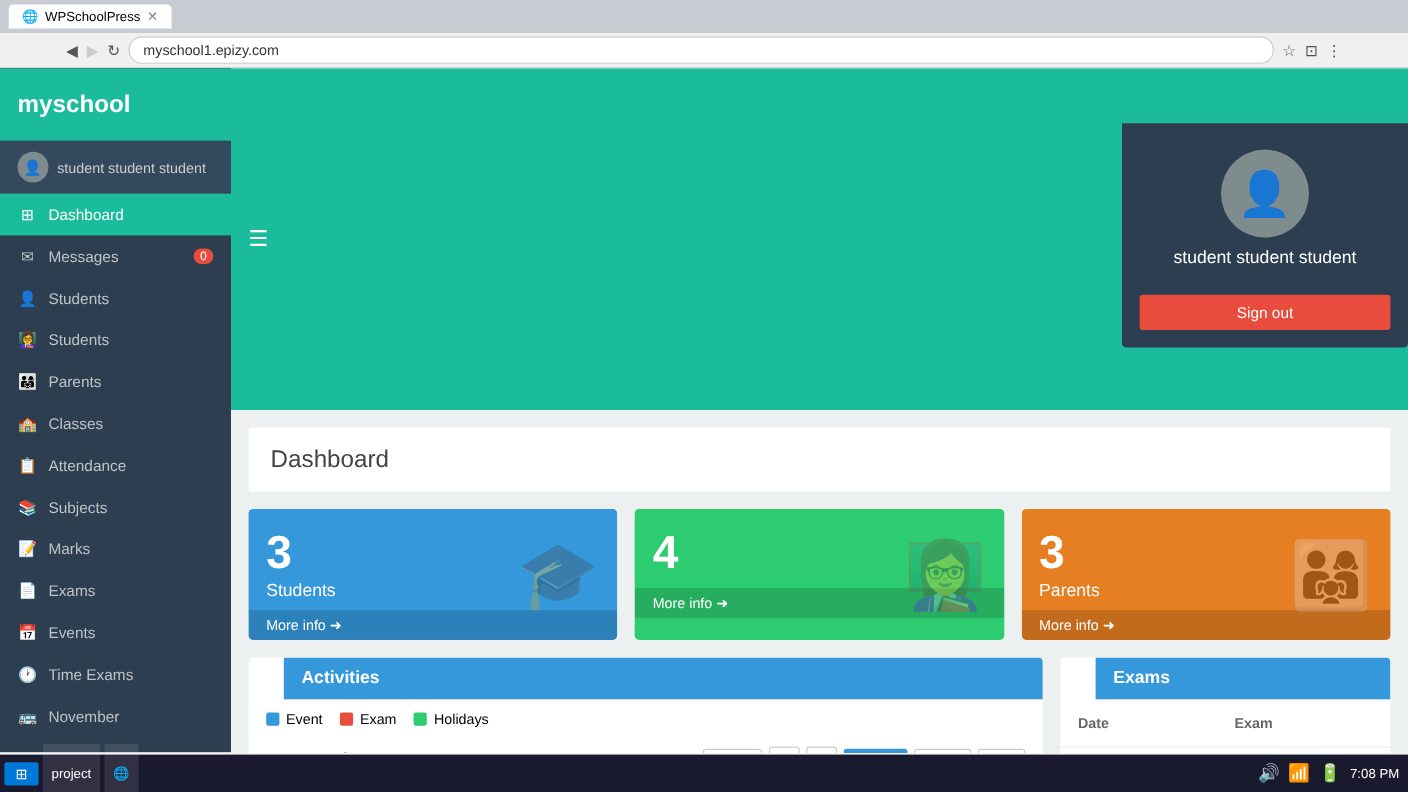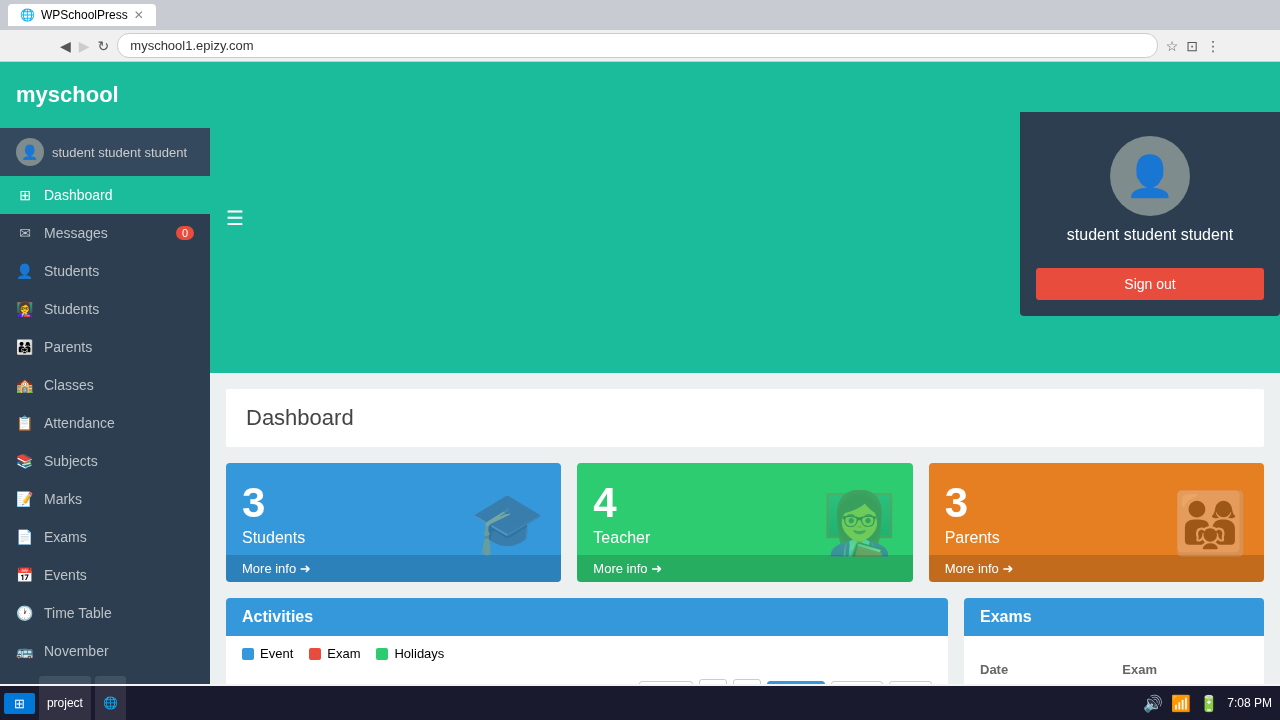--- a/index.html
+++ b/index.html
@@ -190,21 +190,21 @@
     .activities-section { flex: 1; background: #fff; border-radius: 4px; overflow: hidden; }
     .exams-section { width: 300px; background: #fff; border-radius: 4px; overflow: hidden; flex-shrink: 0; }
 
     .section-header {
       background: #3498db;
       color: #fff;
       padding: 10px 16px;
       font-size: 16px;
       font-weight: bold;
     }
-    .section-header.blue { background: #3498db; }
+    .section-header.blue { background: #3498db; margin-left: 32px; }
 
     .legend { display: flex; gap: 16px; padding: 10px 16px; align-items: center; }
     .legend-item { display: flex; align-items: center; gap: 6px; font-size: 13px; }
     .legend-dot { width: 12px; height: 12px; border-radius: 2px; }
 
     
     .calendar-nav {
       display: flex;
       align-items: center;
       padding: 8px 16px;
@@ -228,21 +228,21 @@
       background: #fff;
       width: 28px; height: 28px;
       cursor: pointer;
       border-radius: 3px;
       display: flex; align-items: center; justify-content: center;
       font-size: 14px; color: #555;
     }
 
     
     .exams-table { width: 100%; border-collapse: collapse; }
-    .exams-table th { padding: 26px 16px; text-align: left; color: #666; font-size: 13px; border-bottom: 1px solid #eee; }
+    .exams-table th { padding: 14px 16px; text-align: left; color: #666; font-size: 13px; border-bottom: 1px solid #eee; }
 
     
     .user-dropdown-panel {
       position: absolute;
       top: 50px;
       right: 0;
       width: 260px;
       background: #2c3e50;
       z-index: 100;
       border-radius: 0 0 4px 4px;
@@ -403,21 +403,21 @@
     <span>Exams</span>
 
   </div>
         <div class="sidebar-item">
     <span class="sidebar-icon">📅</span>
     <span>Events</span>
 
   </div>
         <div class="sidebar-item">
     <span class="sidebar-icon">🕐</span>
-    <span>Time Table</span>
+    <span>Time Exams</span>
 
   </div>
         <div class="sidebar-item">
     <span class="sidebar-icon">🚌</span>
     <span>November</span>
 
   </div>
       </div>
   </div>
 
@@ -453,21 +453,20 @@
 
         <div class="stats-row" id="stats-container">
             <div class="stat-card blue">
     <div class="stat-number">3</div>
     <div class="stat-label">Students</div>
     <div class="stat-icon">🎓</div>
     <div class="stat-footer">More info ➜</div>
   </div>
             <div class="stat-card green">
     <div class="stat-number">4</div>
-    <div class="stat-label">Teacher</div>
     <div class="stat-icon">👩‍🏫</div>
     <div class="stat-footer">More info ➜</div>
   </div>
             <div class="stat-card orange">
     <div class="stat-number">3</div>
     <div class="stat-label">Parents</div>
     <div class="stat-icon">👨‍👩‍👧</div>
     <div class="stat-footer">More info ➜</div>
   </div>
           </div>

